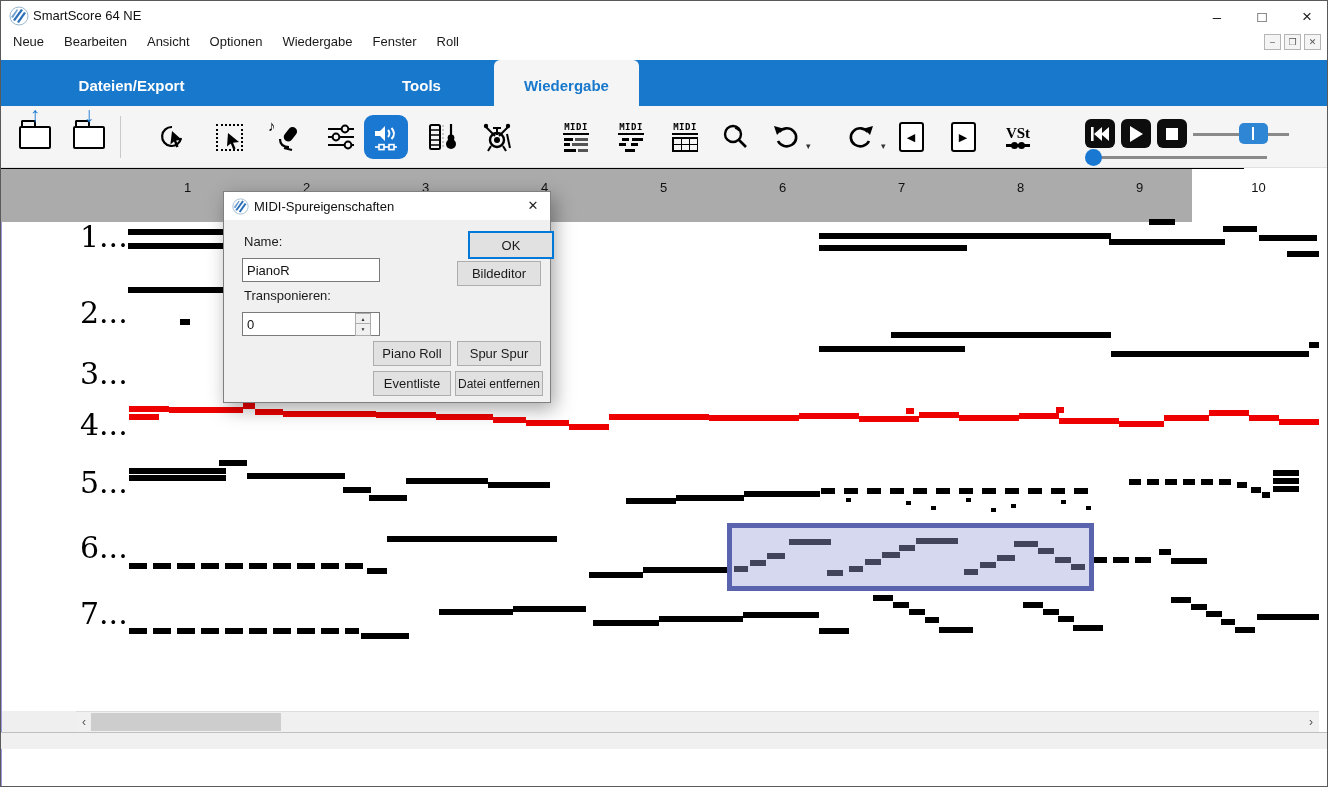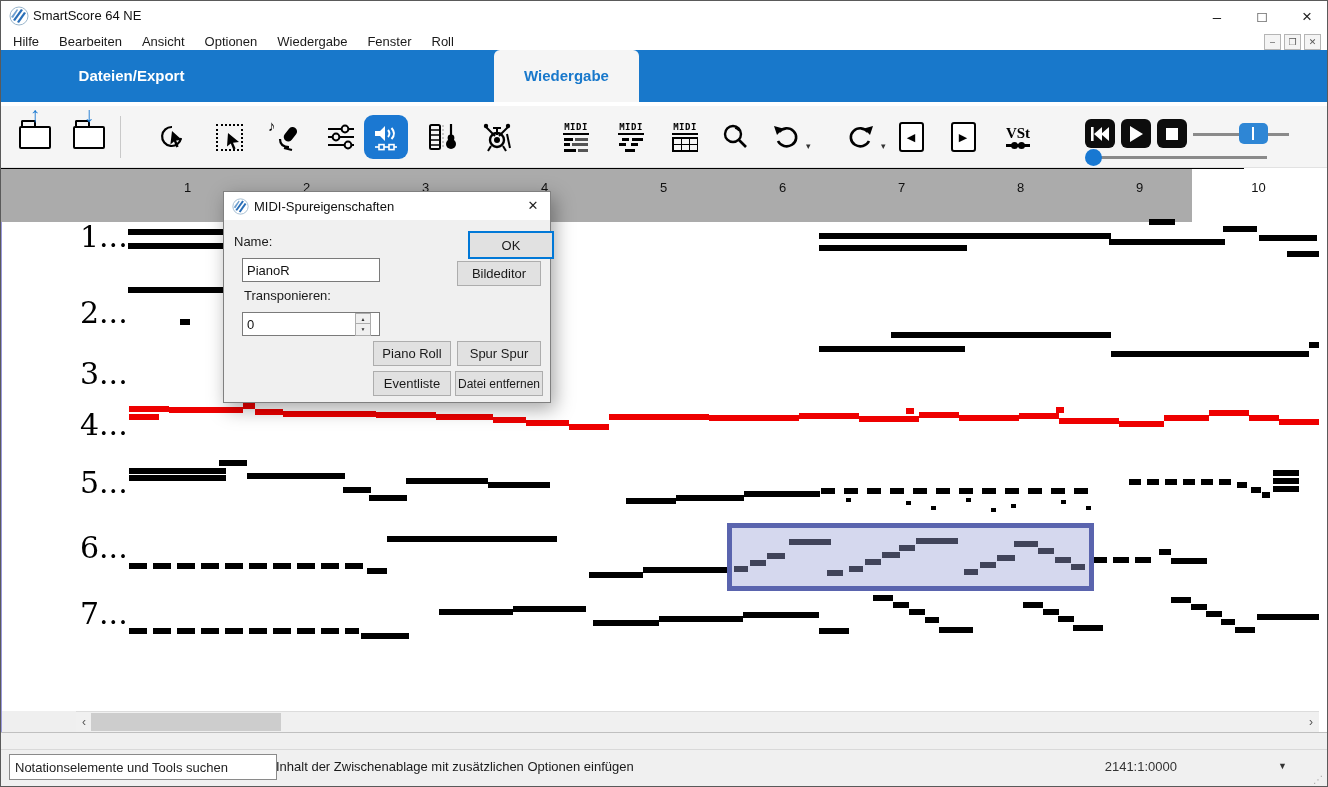--- a/index.html
+++ b/index.html
@@ -11,21 +11,21 @@
   
   #titlebar{left:0;top:0;width:100%;height:30px;background:#fff;}
   #title-text{left:32px;top:7px;font-size:13px;color:#111;}
   .wbtn{top:4px;width:40px;height:24px;text-align:center;font-size:15px;color:#222;line-height:24px;}
   
   #menubar{left:0;top:30px;width:100%;height:23px;background:#fff;}
   .menu-item{display:inline-block;padding:3px 10px;font-size:13px;color:#1a1a1a;cursor:default;}
   .mdibtn{top:3px;width:17px;height:16px;border:1px solid #b5b5b5;background:#f4f4f4;
           color:#555;font-size:9px;text-align:center;line-height:14px;}
   
-  #ribbon{left:0;top:49px;width:100%;height:52px;}
+  #ribbon{left:0;top:59px;width:100%;height:52px;}
   .rtab{position:absolute;top:0;width:145px;height:52px;line-height:52px;text-align:center;
         font-size:15px;font-weight:bold;color:#fff;cursor:default;}
   .rtab.active{background:#f5f5f5;border-radius:6px 6px 0 0;height:52px;}
   
   #toolbar{left:0;top:105px;width:100%;height:62px;background:#f5f5f5;border-bottom:1px solid #e2e2e2;}
   .tbtn{position:absolute;top:9px;width:44px;height:44px;display:flex;align-items:center;
         justify-content:center;flex-direction:column;}
   .tbtn.active-blue{background:#1b78d2;border-radius:9px;}
   .tsep{position:absolute;top:10px;width:1px;height:42px;background:#c9c9c9;}
   .folder{position:relative;width:28px;height:19px;border:2.5px solid #000;border-radius:2px;background:#fff;}
@@ -98,28 +98,29 @@
       <path d="M8 16 L15 6 L17 7 L10 17 Z" fill="#2a6fb8"></path>
       <path d="M2 11 L8 3 L9 4 L4 12 Z" fill="#6d9fd0"></path>
     </svg>
     <span class="abs" id="title-text">SmartScore 64 NE</span>
     <div class="abs wbtn" style="right:90px">–</div>
     <div class="abs wbtn" style="right:45px">□</div>
     <div class="abs wbtn" style="right:0px;font-size:17px">×</div>
   </div>
 
   <div class="abs" id="menubar">
-    <div id="menu-items" style="padding-left:2px"><span class="menu-item">Hilfe</span><span class="menu-item">Bearbeiten</span><span class="menu-item">Ansicht</span><span class="menu-item">Optionen</span><span class="menu-item">Wiedergabe</span><span class="menu-item">Fenster</span><span class="menu-item">Roll</span></div>
+    <div id="menu-items" style="padding-left:2px"><span class="menu-item">Neue</span><span class="menu-item">Bearbeiten</span><span class="menu-item">Ansicht</span><span class="menu-item">Optionen</span><span class="menu-item">Wiedergabe</span><span class="menu-item">Fenster</span><span class="menu-item">Roll</span></div>
     <div class="abs mdibtn" style="right:46px">–</div>
     <div class="abs mdibtn" style="right:26px">❒</div>
     <div class="abs mdibtn" style="right:6px">✕</div>
   </div>
 
   <div class="abs" id="ribbon" style="background: rgb(24, 120, 203);">
       <div class="rtab" style="left: 58px;">Dateien/Export</div>
+      <div class="rtab" style="left: 348px;">Tools</div>
       <div class="rtab active" style="left: 493px; color: rgb(24, 120, 203);">Wiedergabe</div>
     </div>
 
   <div class="abs" id="toolbar">
 
     <div class="tbtn" style="left:12px">
       <span class="folder"></span>
       <span class="fold-arrow">↑</span>
     </div>
     <div class="tbtn" style="left:66px">
@@ -491,40 +492,33 @@
     </div>
 
   <div class="abs" id="hscroll">
     <div class="scr-arrow" style="left:1px">‹</div>
     <div id="hthumb"></div>
     <div class="scr-arrow" style="right:1px">›</div>
   </div>
 
   <div class="abs" id="gapband"></div>
 
-  <div class="abs" id="statusbar">
-    <input id="searchbox" value="Notationselemente und Tools suchen" style="">
-    <span id="clip-hint">Inhalt der Zwischenablage mit zusätzlichen Optionen einfügen</span>
-    <span id="pos-ind">2141:1:0000</span>
-    <span id="pos-dd">▼</span>
-    <span id="grip">⋰</span>
-  </div>
 
   <div class="abs" id="dialog">
     <div id="dlg-title">
       <svg class="abs" style="left:8px;top:6px" width="17" height="17" viewBox="0 0 20 20">
         <circle cx="10" cy="10" r="9" fill="#ffffff" stroke="#9ab6cc" stroke-width="1"></circle>
         <path d="M4 14 L12 3 L14 4 L6 15 Z" fill="#2a6fb8"></path>
         <path d="M8 16 L15 6 L17 7 L10 17 Z" fill="#2a6fb8"></path>
         <path d="M2 11 L8 3 L9 4 L4 12 Z" fill="#6d9fd0"></path>
       </svg>
       <span id="dlg-title-text">MIDI-Spureigenschaften</span>
       <span id="dlg-close">✕</span>
     </div>
-    <span class="dlg-label" style="left:10px;top:42px">Name:</span>
+    <span class="dlg-label" style="left:20px;top:42px">Name:</span>
     <input class="dlg-input" style="left: 18px; top: 66px; width: 128px; height: 22px;" value="PianoR">
     <div class="dlg-btn default" style="left:244px;top:39px;width:82px;height:24px">OK</div>
     <div class="dlg-btn" style="left:233px;top:69px;width:82px;height:23px">Bildeditor</div>
     <span class="dlg-label" style="left:20px;top:96px">Transponieren:</span>
     <input class="dlg-input" style="left: 18px; top: 120px; width: 128px; height: 22px;" value="0">
     <div class="spin" style="left:131px;top:121px">▲</div>
     <div class="spin" style="left:131px;top:131px">▼</div>
     <div class="dlg-btn" style="left:149px;top:149px;width:76px;height:23px">Piano Roll</div>
     <div class="dlg-btn" style="left:233px;top:149px;width:82px;height:23px">Spur Spur</div>
     <div class="dlg-btn" style="left:149px;top:179px;width:76px;height:23px">Eventliste</div>

